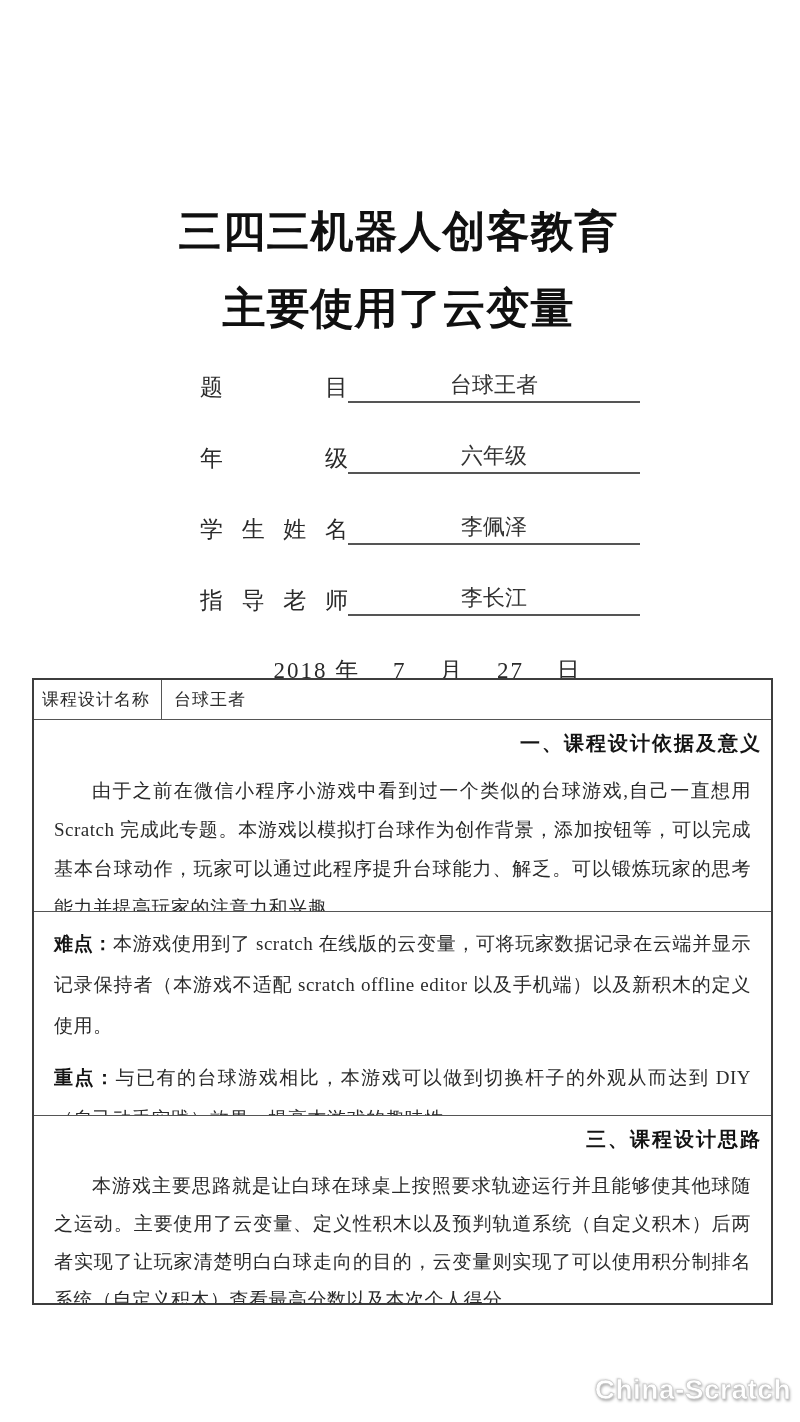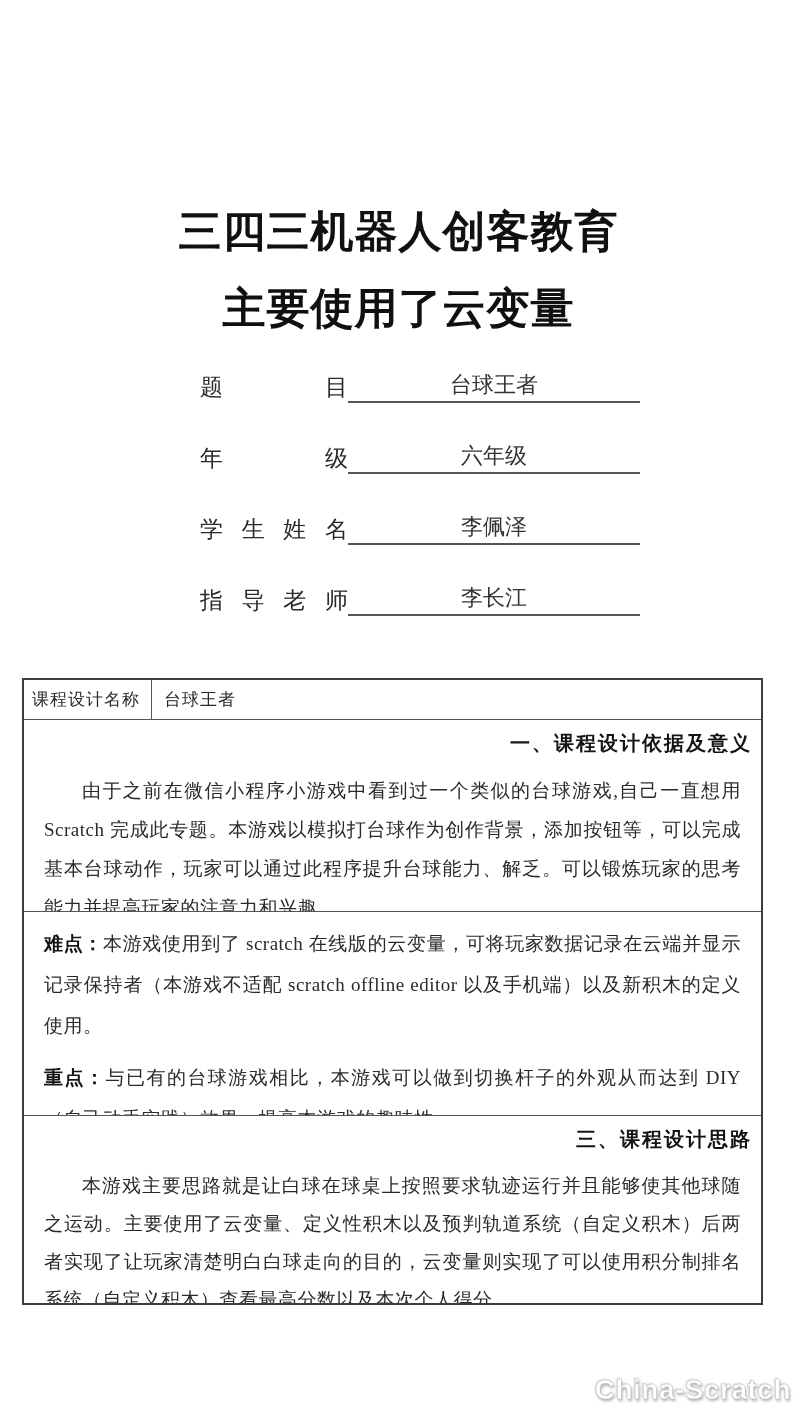--- a/index.html
+++ b/index.html
@@ -43,21 +43,21 @@
   .date-line {
     margin-top:20px;
     text-align:center;
     padding-left:58px;
     font-size:23px; color:#2a2a2a;
     letter-spacing:2px;
   }
 
   
   .doc-table {
-    position:absolute; left:22px; top:678px;
+    position:absolute; left:32px; top:678px;
     width:741px; height:627px;
     border:2px solid #3d3d3d;
     box-sizing:border-box;
     background:#ffffff;
   }
   .name-row {
     display:flex; height:40px;
     border-bottom:1px solid #555555;
     box-sizing:border-box;
   }
@@ -146,20 +146,21 @@
     <div class="form-row">
       <div class="form-label">学生姓名</div>
       <div class="form-value">李佩泽</div>
     </div>
     <div class="form-row">
       <div class="form-label">指导老师</div>
       <div class="form-value">李长江</div>
     </div>
   </div>
 
+  <div class="date-line">2018 年　 7 　月　 27 　日</div>
 
   <div class="doc-table">
 
     <div class="name-row">
       <div class="name-label-cell">课程设计名称</div>
       <div class="name-value-cell">台球王者</div>
     </div>
 
     <div class="section sec-1 bordered">
       <div class="section-heading">一、课程设计依据及意义</div>

